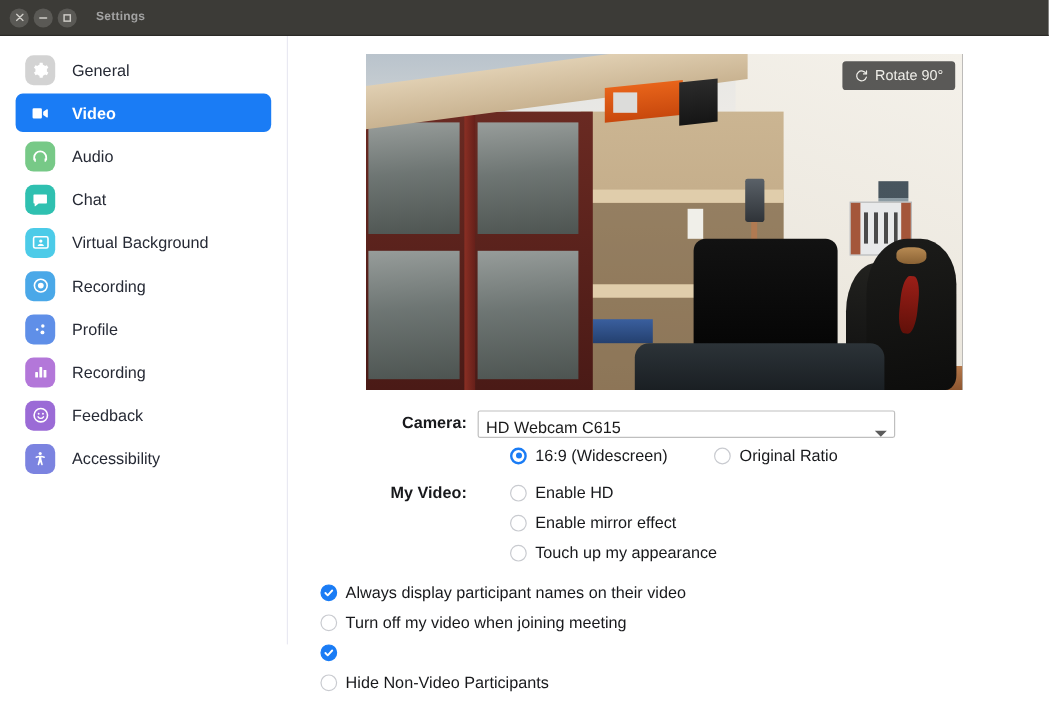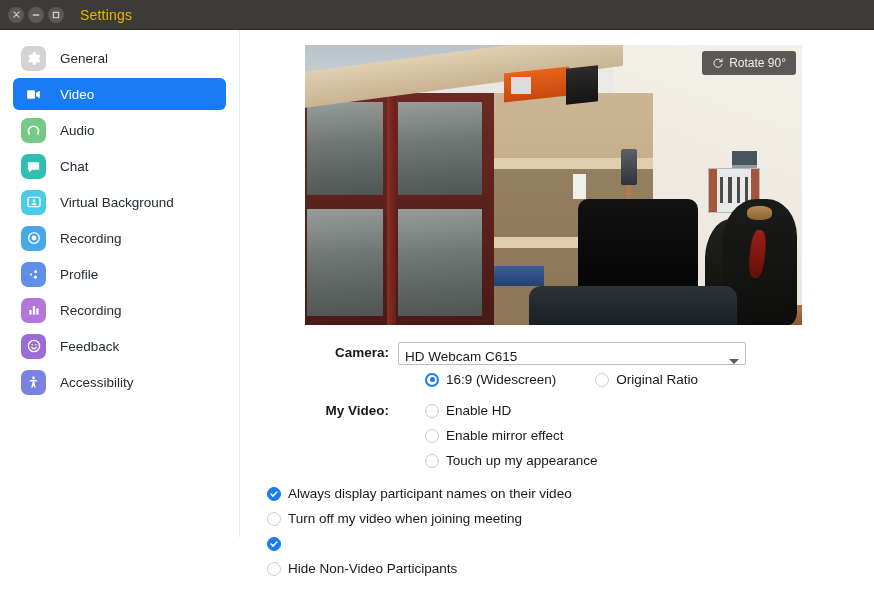--- a/index.html
+++ b/index.html
@@ -36,23 +36,23 @@
     display: flex;
     align-items: center;
     justify-content: center;
     color: #cfcdc8;
     font-size: 10px;
     line-height: 1;
     flex: none;
   }
   .wc svg { display:block; }
   .title-text {
-    color: #eab308;
-    font-size: 14px;
-    font-weight: normal;
+    color: #a3a3a3;
+    font-size: 10px;
+    font-weight: bold;
     margin-left: 12px;
     letter-spacing: .2px;
   }
 
   
   .body {
     display: flex;
     height: 507px;
     background: #ffffff;
   }
@@ -82,21 +82,21 @@
     display: flex;
     align-items: center;
     justify-content: center;
   }
   .side-ico svg { display: block; }
   .side-label {
     margin-left: 14px;
     font-size: 13.5px;
     color: #262a35;
   }
-  .side-item.active .side-label { color: #ffffff; font-weight: normal; }
+  .side-item.active .side-label { color: #ffffff; font-weight: bold; }
   .side-item.active .side-ico { background: transparent; }
 
   
   .content {
     flex: 1;
     position: relative;
     background: #ffffff;
   }
 
   

